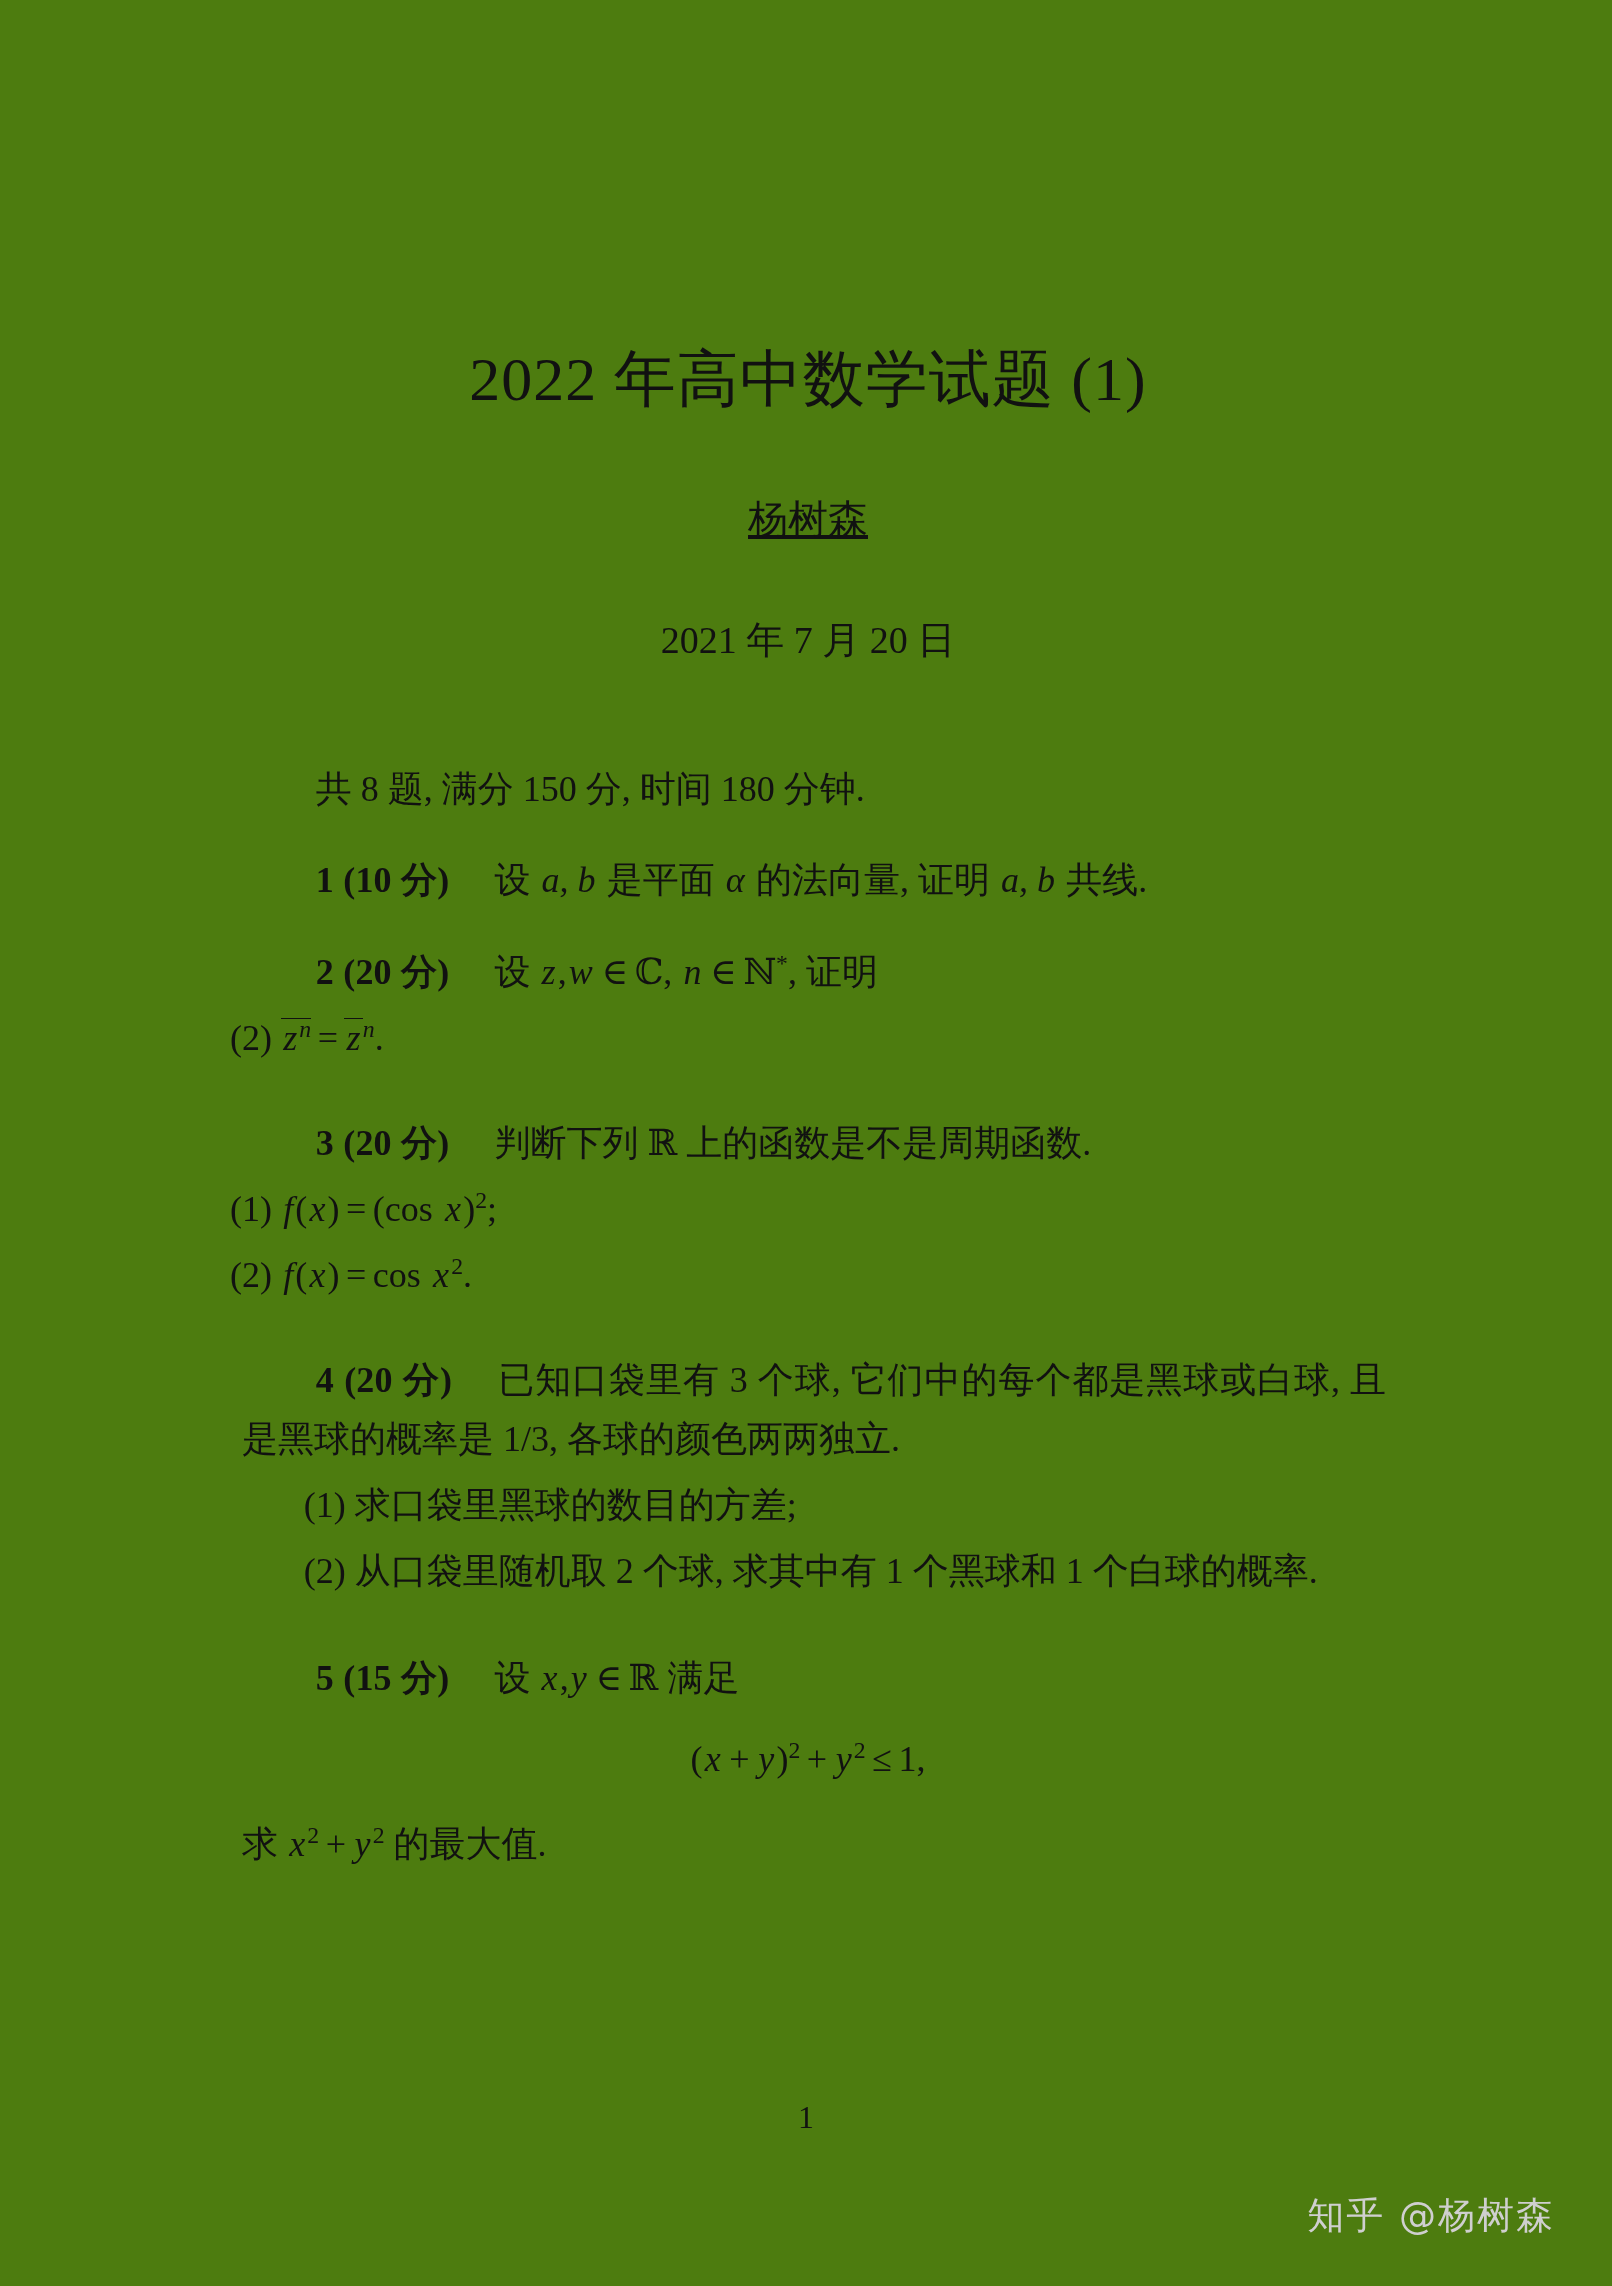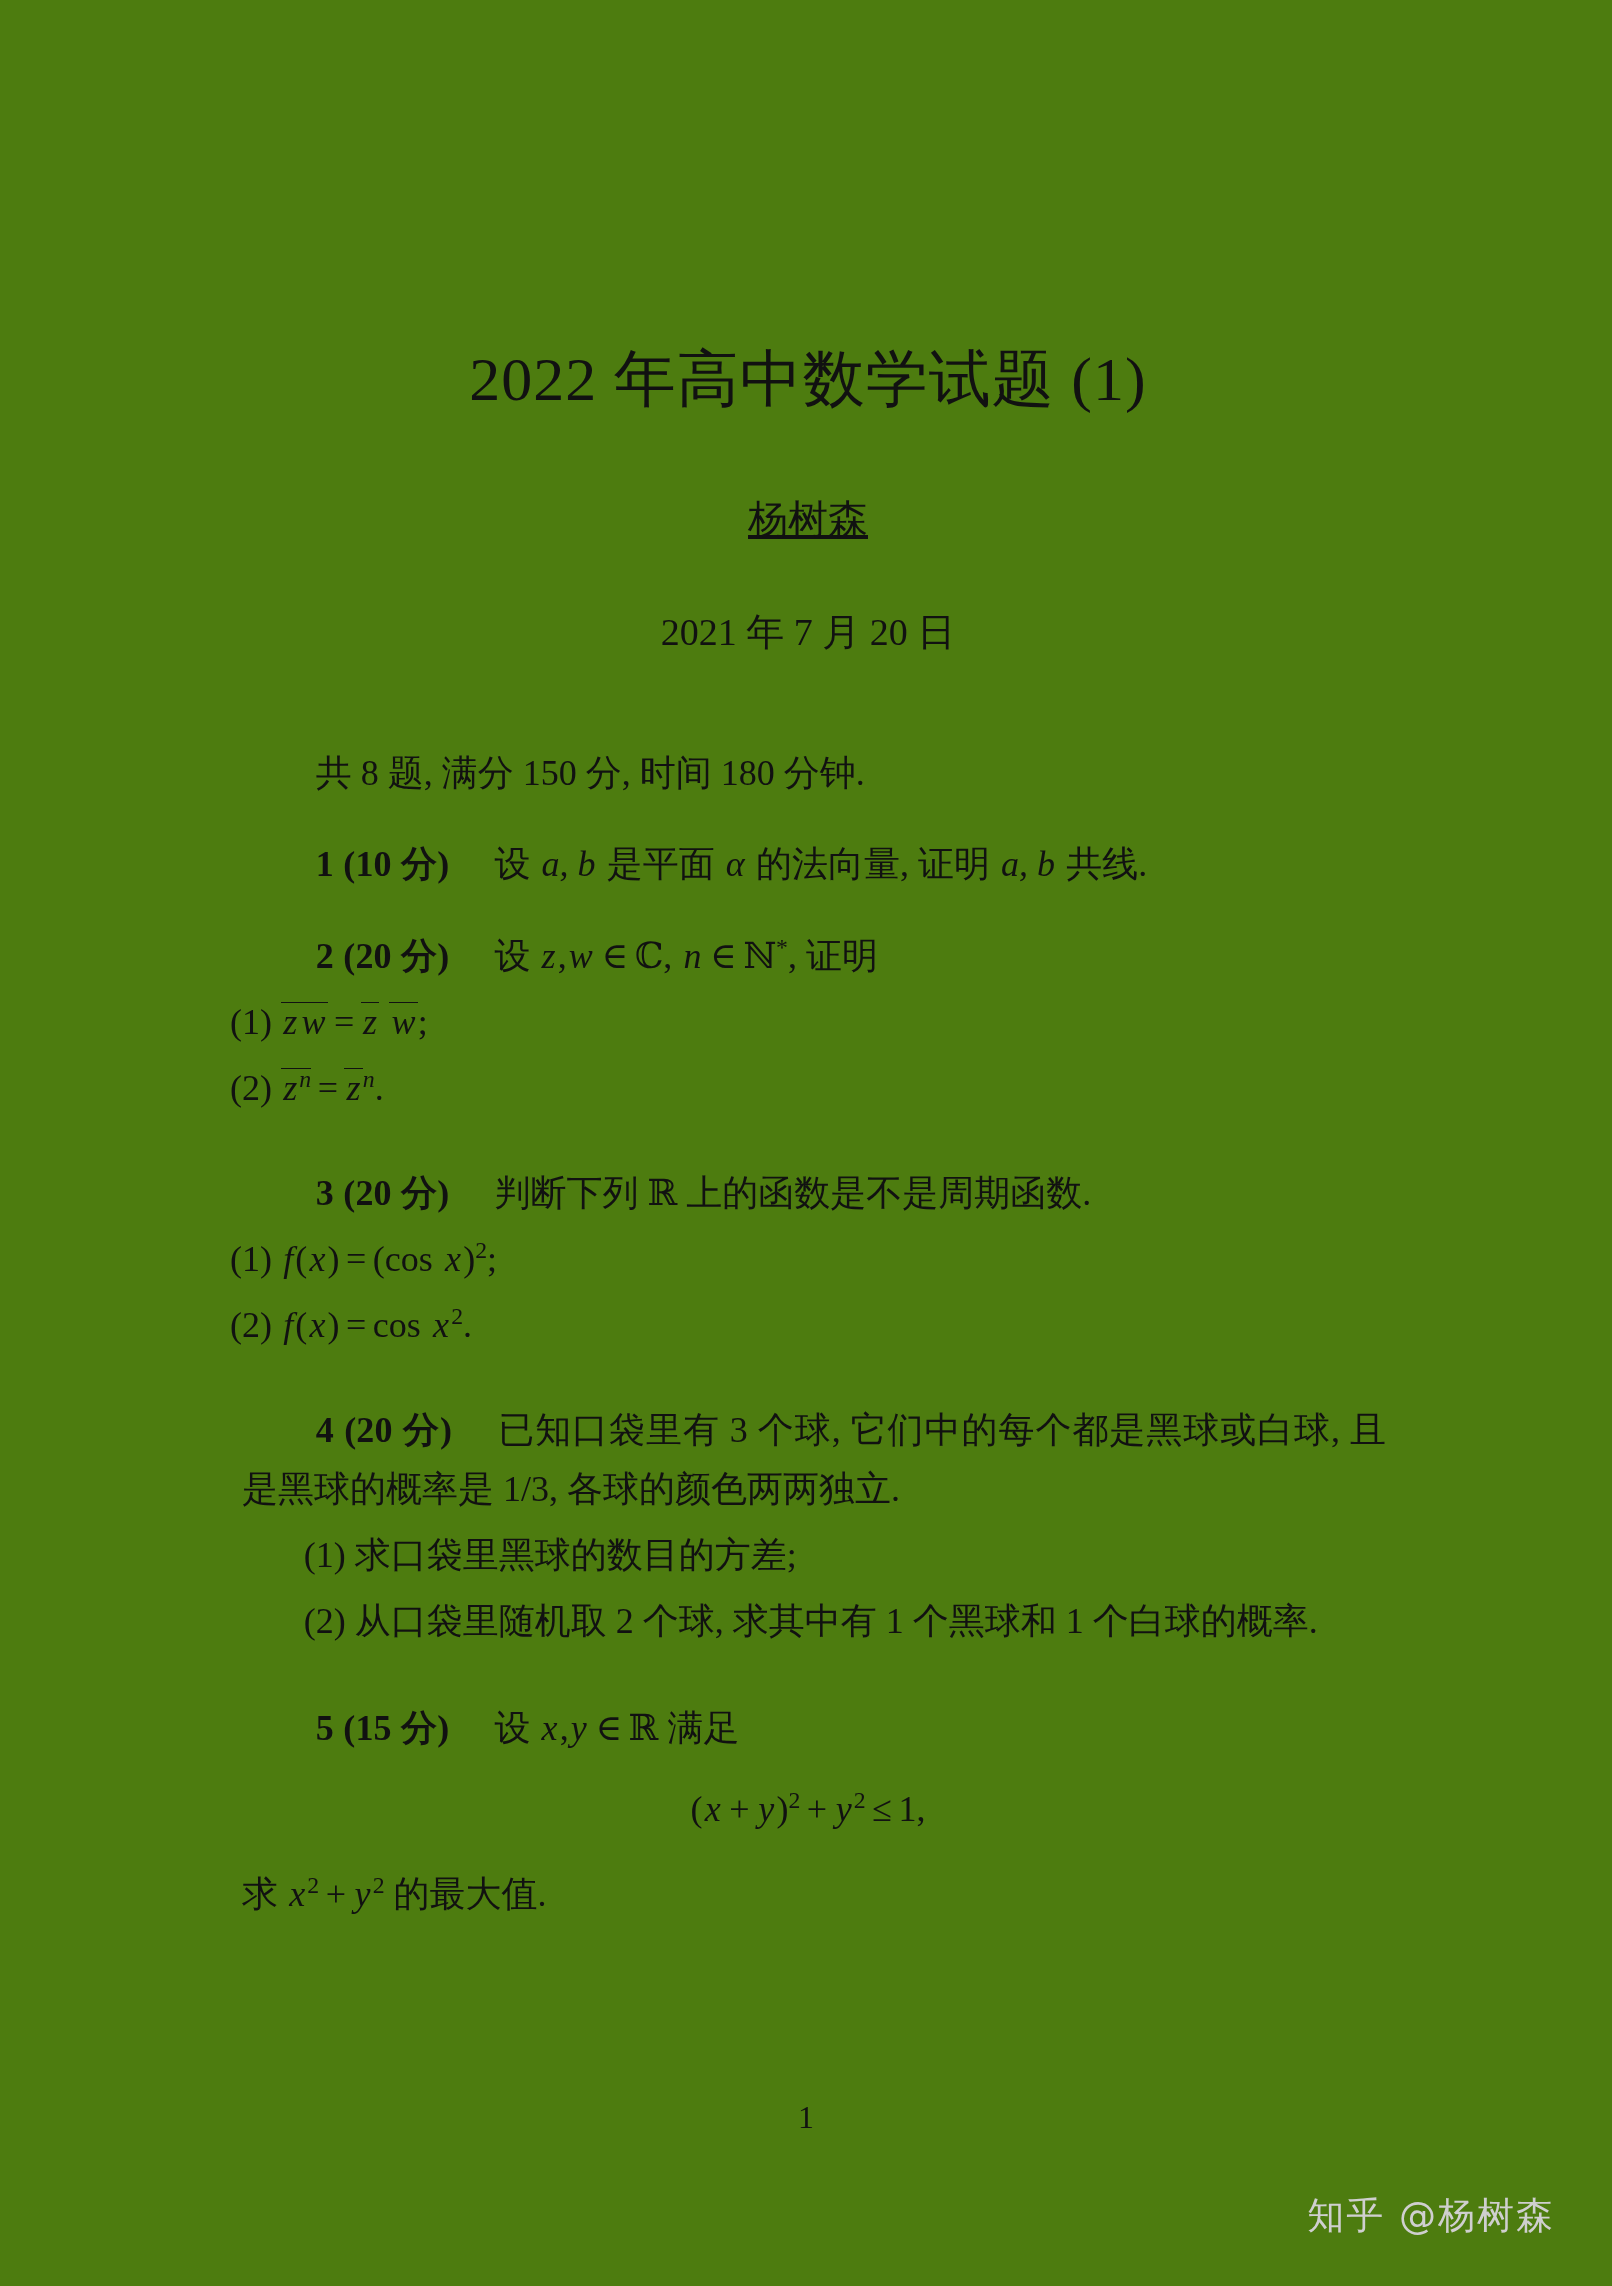--- a/index.html
+++ b/index.html
@@ -40,21 +40,21 @@
     text-align: center;
     font-size: 40px;
     margin: 0;
     padding-top: 76px;
     font-weight: 400;
     text-decoration: underline;
   }
   .doc-date {
     text-align: center;
     font-size: 38px;
-    margin: 0;
+    margin: 8px;
     padding-top: 60px;
     font-weight: 400;
   }
 
   
   .body-block {
     padding-top: 86px;
     font-size: 36px;
     line-height: 1.62;
   }
@@ -168,24 +168,20 @@
       <p class="para indent">共 8 题, 满分 150 分, 时间 180 分钟.</p>
 
       <p class="para indent">
         <span class="qhead">1 (10 分)</span><span class="qgap"></span><span>设 </span><span class="mi">a, b</span><span> 是平面 </span><span class="mi">α</span><span> 的法向量, 证明 </span><span class="mi">a, b</span><span> 共线.</span>
       </p>
 
       <p class="para indent tight">
         <span class="qhead">2 (20 分)</span><span class="qgap"></span><span>设 </span><span><span class="mi">z</span>,<span class="mi">w</span><span class="mo">∈</span><span class="bb">ℂ</span></span><span>, </span><span><span class="mi">n</span><span class="mo">∈</span><span class="bb">ℕ</span><sup class="exp">*</sup></span><span>, 证明</span>
       </p>
       <p class="para sub">
-        <span class="mn">(1)</span>
-        <span><span class="ovl"><span class="mi">z</span><span class="mi">w</span></span><span class="mo">=</span><span class="ovl"><span class="mi">z</span></span><span class="sp"></span><span class="ovl"><span class="mi">w</span></span><span class="mn">;</span></span>
-      </p>
-      <p class="para sub">
         <span class="mn">(2)</span>
         <span><span class="ovl"><span class="mi">z</span><sup class="expi">n</sup></span><span class="mo">=</span><span class="ovl"><span class="mi">z</span></span><sup class="expi">n</sup><span class="mn">.</span></span>
       </p>
 
       <div style="height:39px"></div>
 
       <p class="para indent tight">
         <span class="qhead">3 (20 分)</span><span class="qgap"></span><span>判断下列 </span><span class="bb">ℝ</span><span> 上的函数是不是周期函数.</span>
       </p>
       <p class="para sub">

